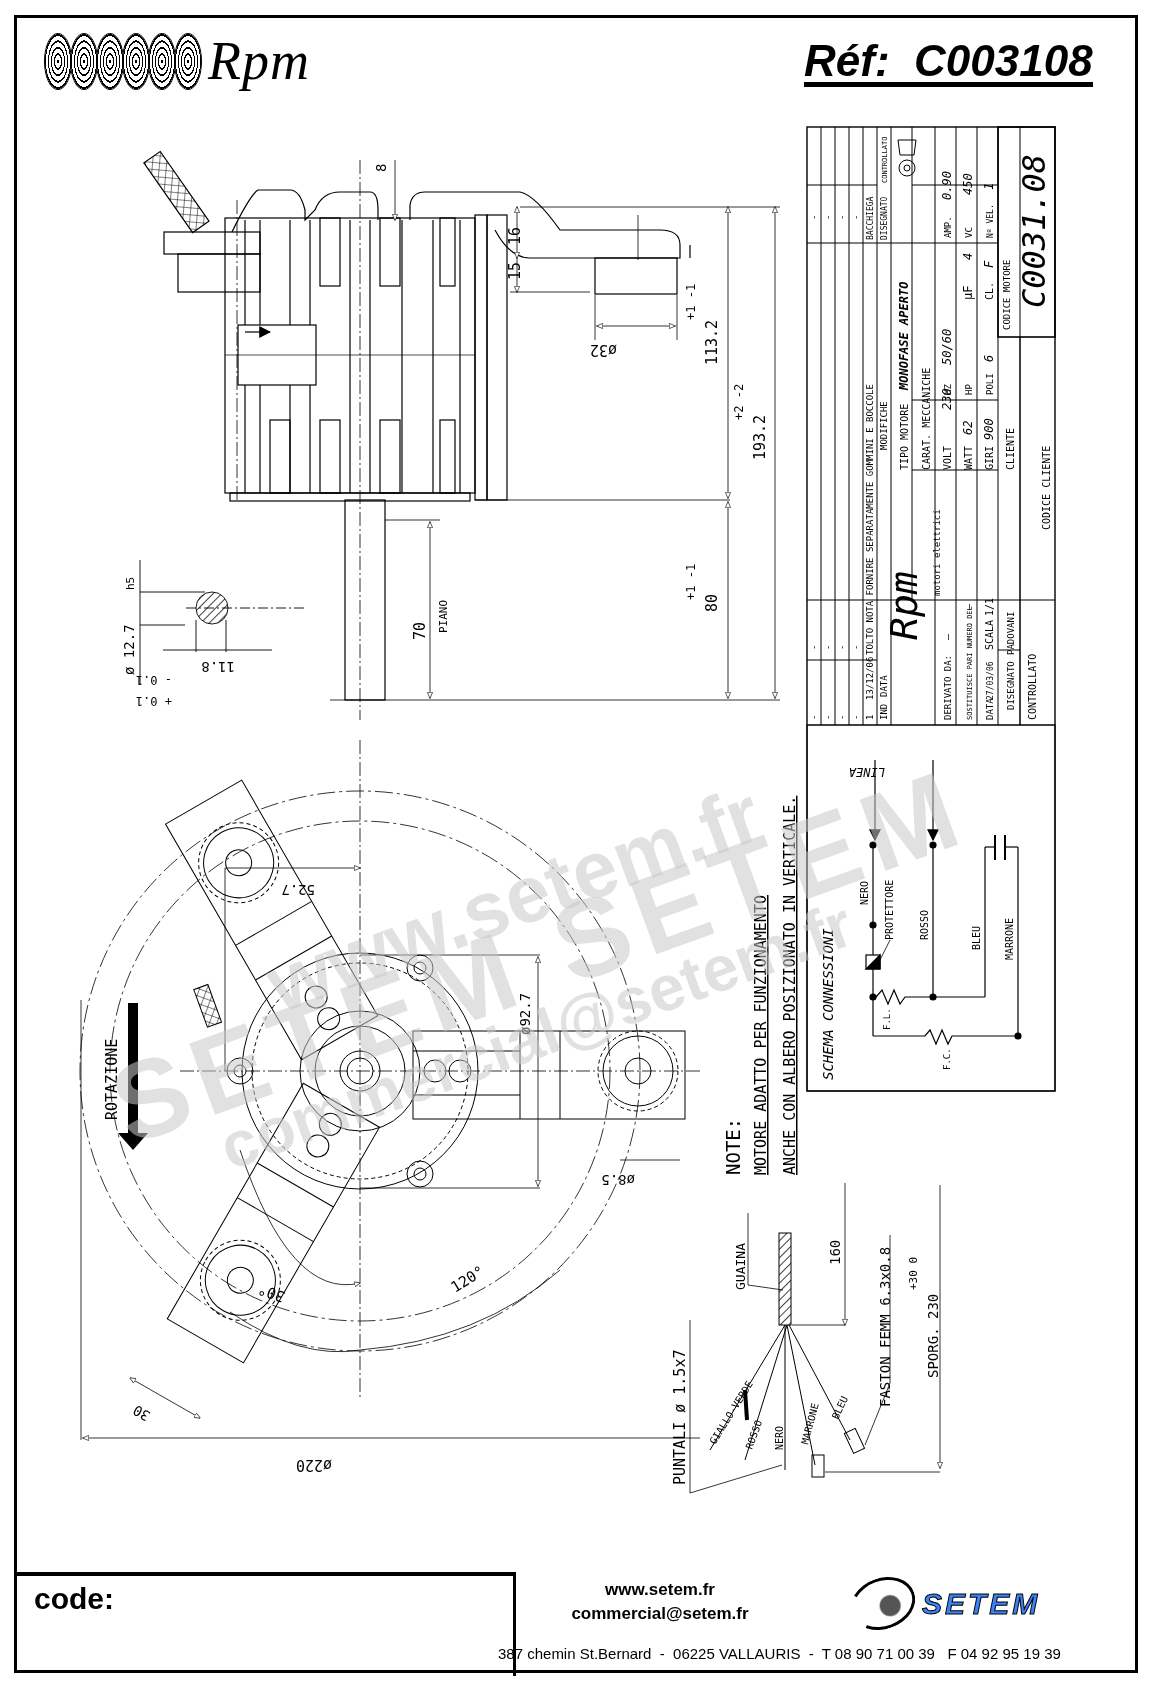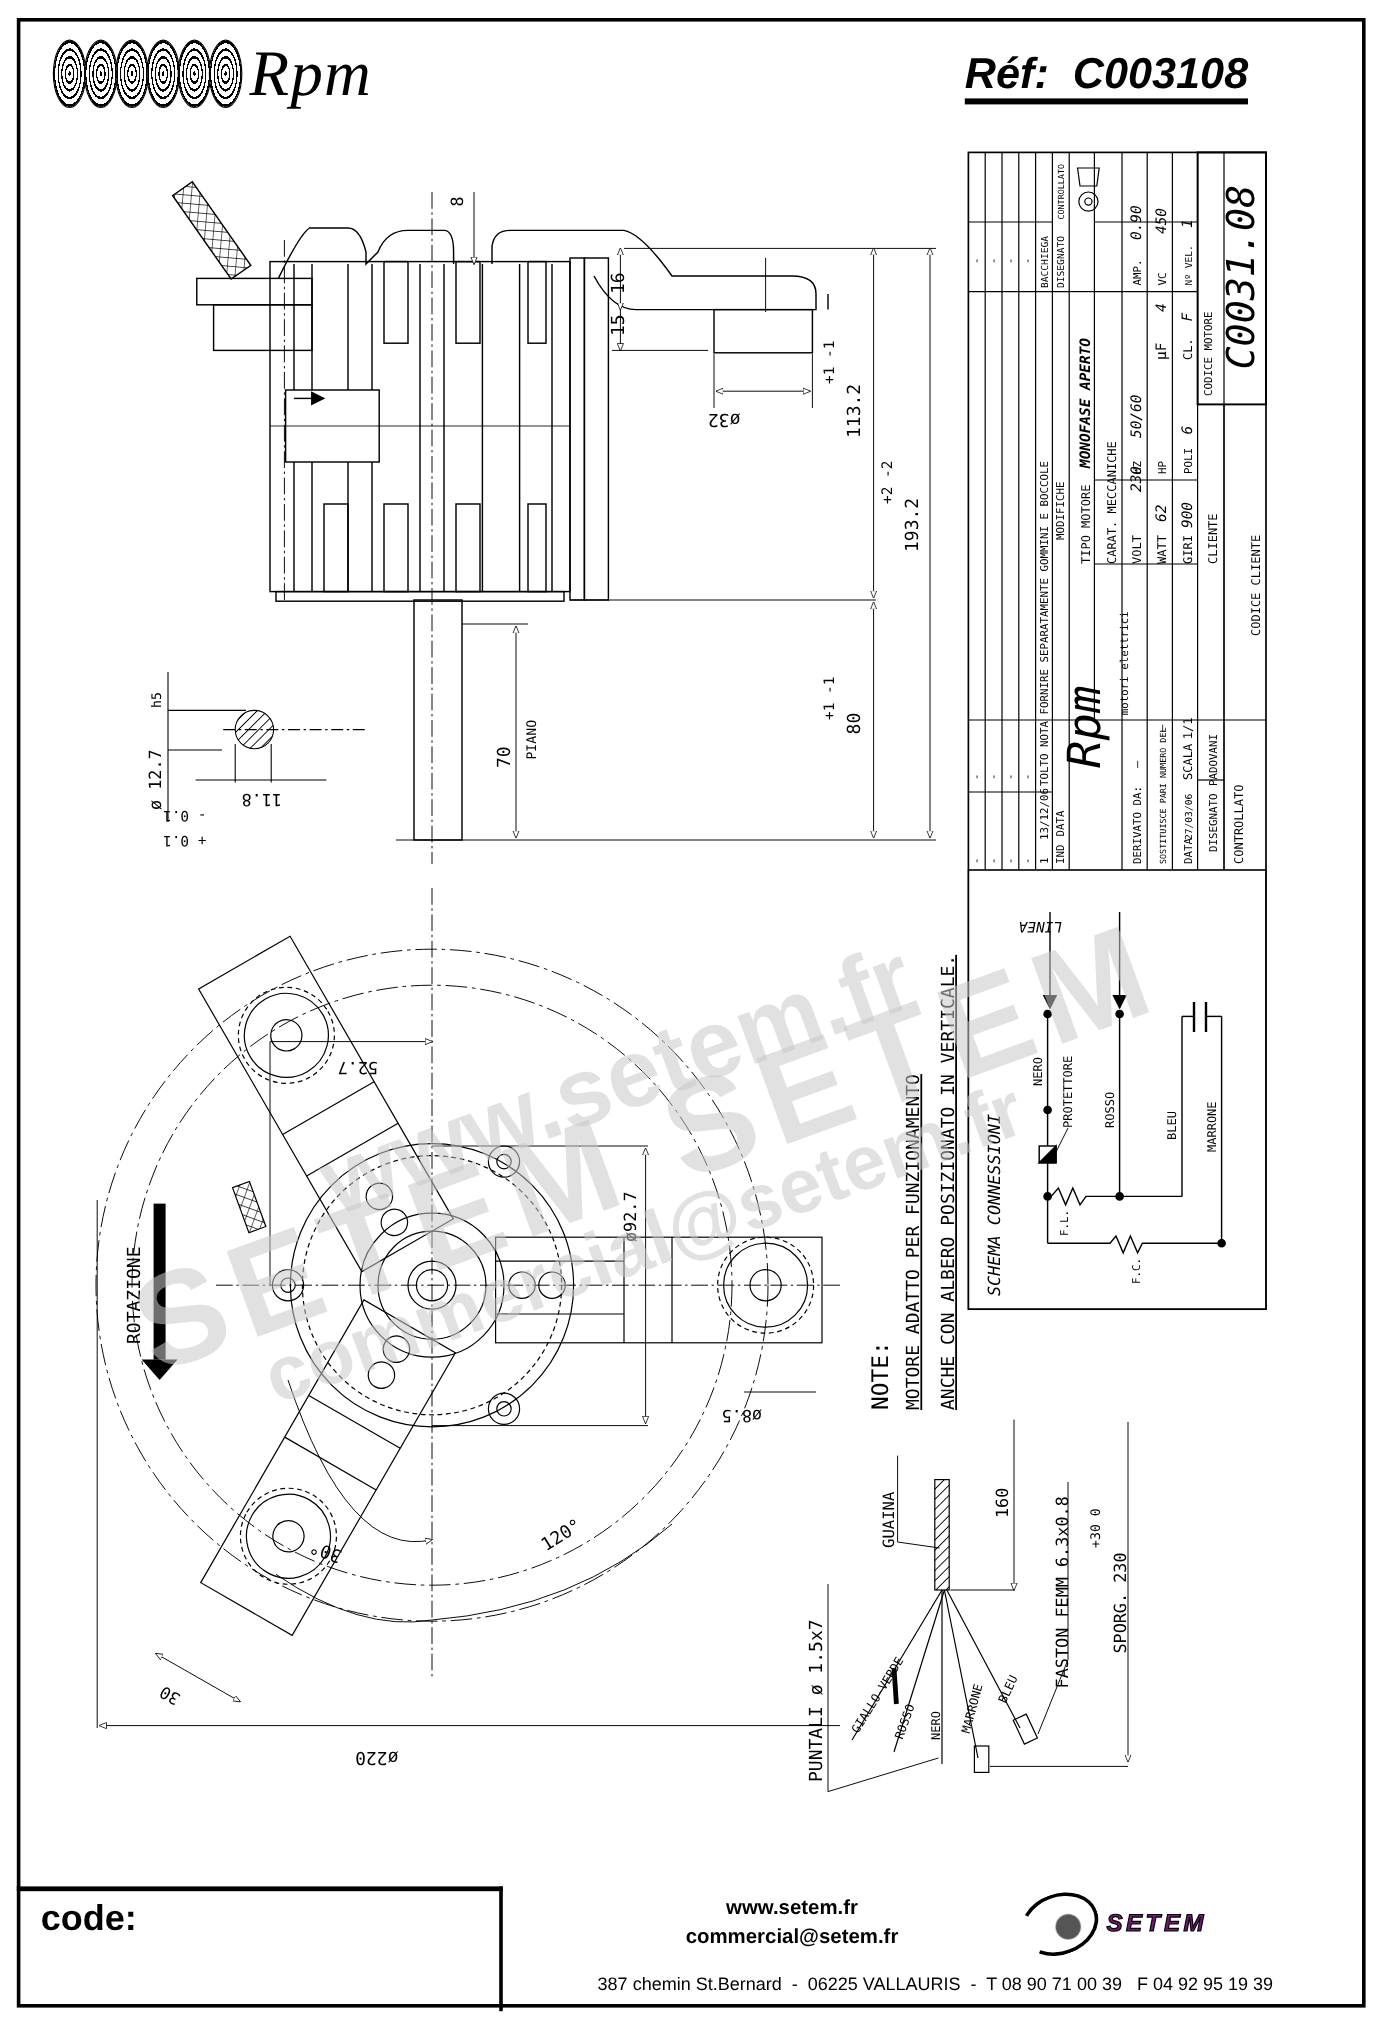--- a/index.html
+++ b/index.html
@@ -3,33 +3,33 @@
 <meta charset="utf-8">
 <style>
   html,body{margin:0;padding:0;background:#fff;}
   body{width:1154px;height:1683px;position:relative;overflow:hidden;font-family:"Liberation Sans",sans-serif;color:#000;}
   .frame{position:absolute;left:14px;top:15px;width:1124px;height:1658px;border:3px solid #000;box-sizing:border-box;}
   .brand{position:absolute;left:44px;top:30px;display:flex;align-items:center;}
   .coils{display:flex;}
   .coil{width:26px;height:55px;border-radius:50%;margin-right:-2px;
         background:repeating-radial-gradient(ellipse at center,#000 0 1px,#fff 1px 3px);border:1px solid #000;}
   .brand-name{font-family:"Liberation Serif",serif;font-style:italic;font-size:54px;margin-left:8px;letter-spacing:1px;}
-  .ref{position:absolute;left:804px;top:40px;font-family:"Liberation Sans",sans-serif;font-weight:bold;font-style:italic;font-size:36px;
+  .ref{position:absolute;left:804px;top:40px;font-family:"Liberation Sans",sans-serif;font-weight:bold;font-style:italic;font-size:44px;
        border-bottom:5px solid #000;padding-bottom:0;line-height:42px;white-space:pre;}
   svg.drawing{position:absolute;left:0;top:0;}
   svg text{font-family:"DejaVu Sans Mono",monospace;fill:#000;}
-  .footer-code{position:absolute;left:14px;top:1572px;width:405px;height:104px;border-top:4px solid #000;border-right:3px solid #000;box-sizing:border-box;}
+  .footer-code{position:absolute;left:14px;top:1572px;width:502px;height:104px;border-top:4px solid #000;border-right:3px solid #000;box-sizing:border-box;}
   .code-label{position:absolute;left:20px;top:6px;font-weight:bold;font-size:30px;}
   .code-value{position:absolute;left:110px;top:30px;font-weight:bold;font-size:52px;letter-spacing:0;}
   .contact{position:absolute;left:520px;top:1578px;width:280px;text-align:center;font-weight:bold;font-size:17px;line-height:24px;}
   .address{position:absolute;left:498px;top:1645px;font-size:15px;white-space:pre;}
   .setem-logo{position:absolute;left:850px;top:1578px;display:flex;align-items:center;}
   .setem-swirl{width:60px;height:45px;border-radius:50%;border:3px solid #000;border-left-color:transparent;transform:rotate(-20deg);
                background:radial-gradient(circle at 60% 60%,#555 0 10px,#fff 11px);}
-  .setem-word{font-family:"Liberation Sans",sans-serif;font-style:italic;font-weight:bold;font-size:20px;color:#701a75;
+  .setem-word{font-family:"Liberation Sans",sans-serif;font-style:italic;font-weight:bold;font-size:30px;color:#3b82f6;
               -webkit-text-stroke:1px #000;letter-spacing:3px;margin-left:6px;}
   .watermark{position:absolute;font-family:"Liberation Sans",sans-serif;font-weight:bold;color:rgba(200,200,200,0.55);
              transform-origin:left top;white-space:nowrap;pointer-events:none;}
 </style>
 </head>
 <body>
 
 <div class="frame"></div>
 
 <div class="brand">

